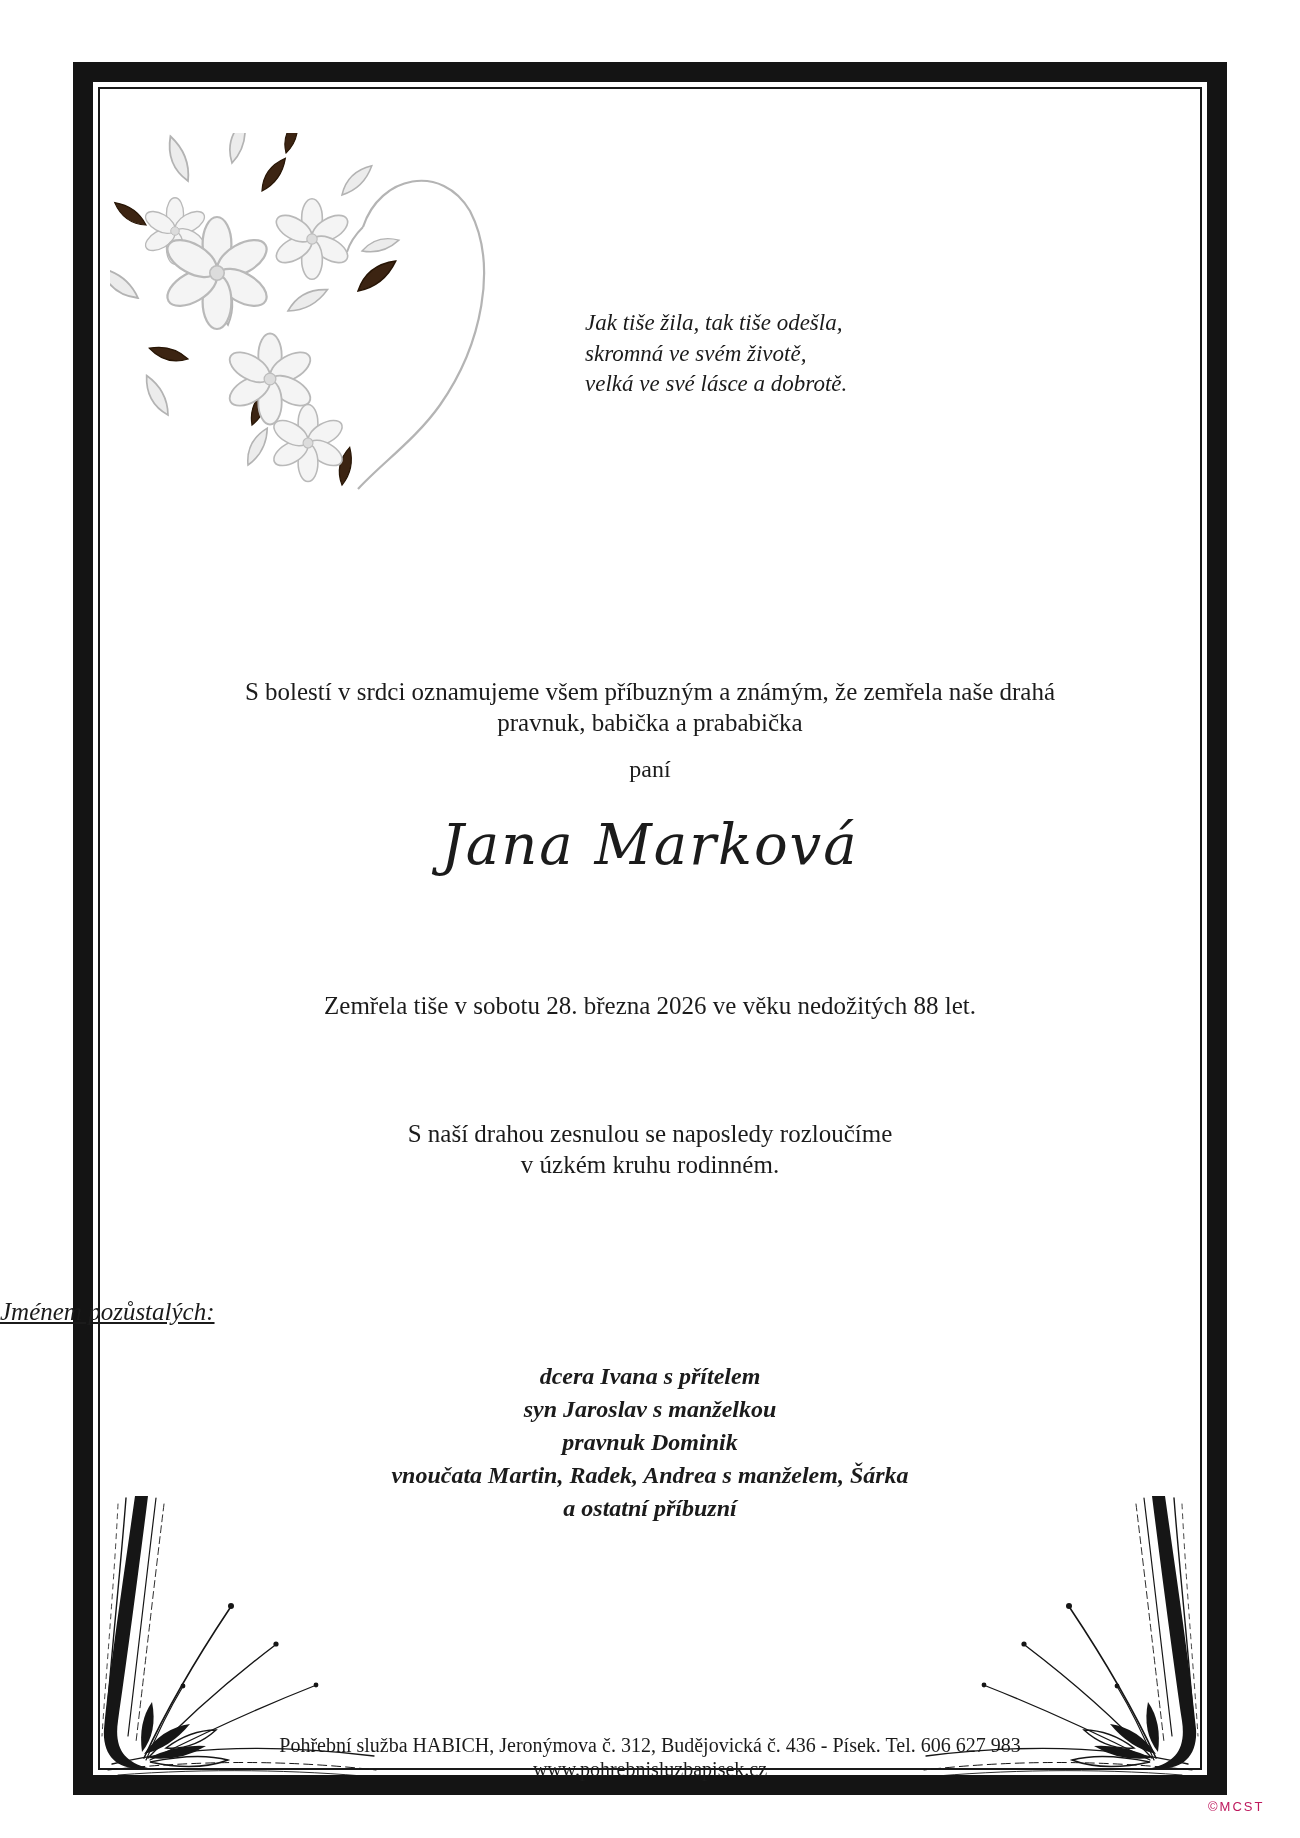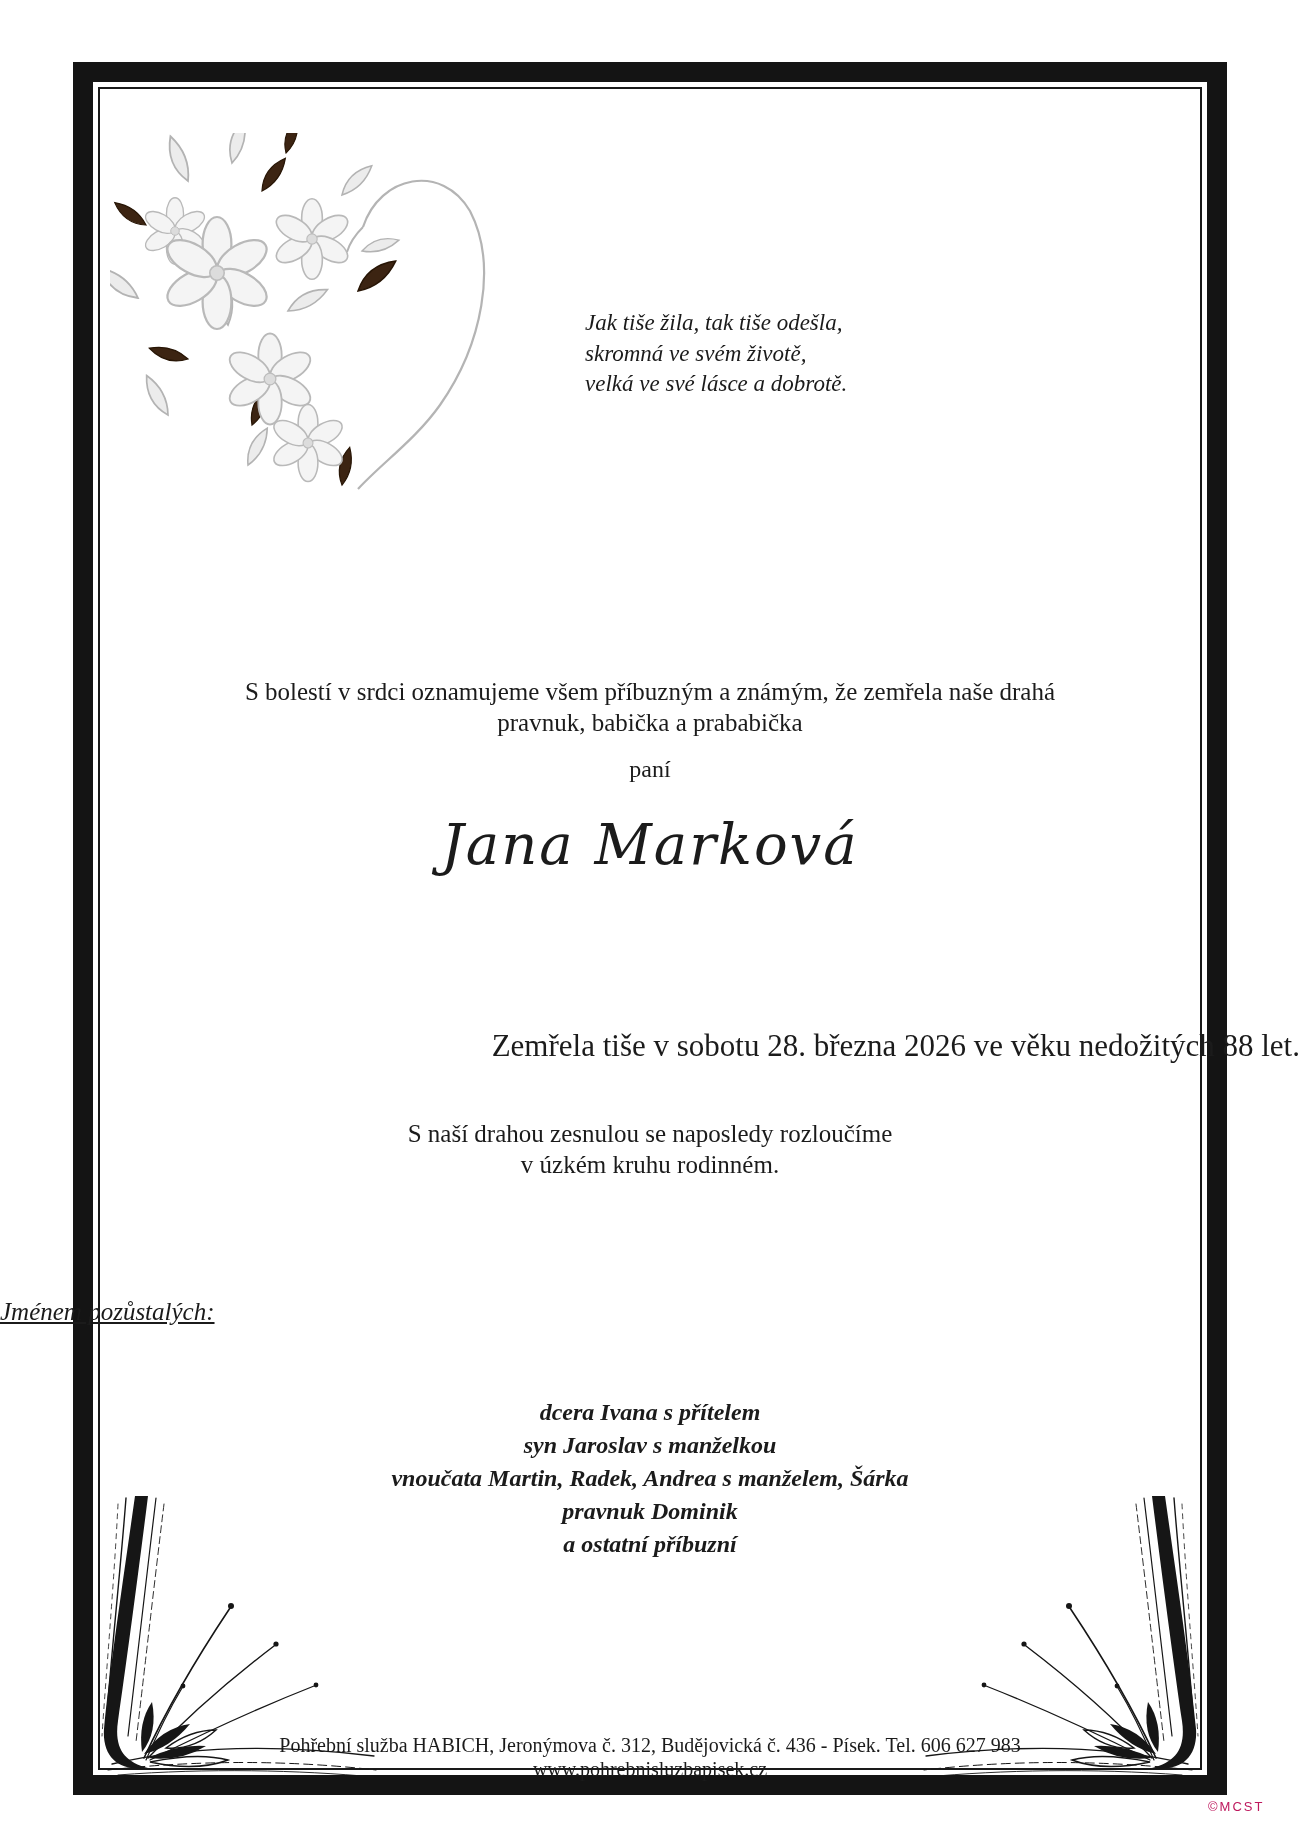--- a/index.html
+++ b/index.html
@@ -26,34 +26,34 @@
   }
   .salutation{
     position:absolute;left:0;right:0;top:756px;text-align:center;font-size:24px;
   }
   .deceased-name{
     position:absolute;left:0;right:0;top:812px;text-align:center;
     font-family:"DejaVu Serif", serif;font-style:italic;font-size:56px;
     letter-spacing:2px;
   }
   .death-info{
-    position:absolute;left:0;right:0;top:992px;text-align:right;font-size:31px;margin-top:36px;
+    position:absolute;left:0;right:0;top:992px;text-align:center;font-size:25px;
   }
   .farewell{
     position:absolute;left:0;right:0;top:1118px;text-align:center;
     font-size:25px;line-height:1.24;
   }
   .mourners-heading{
     position:absolute;left:0;right:0;top:1298px;text-align:left;
     font-size:25px;font-style:italic;
   }
   .mourners-heading span{text-decoration:underline;}
   .mourners-list{
     position:absolute;left:0;right:0;top:1360px;text-align:center;
-    font-size:24px;font-style:italic;font-weight:bold;line-height:1.38;margin-top:36px;
+    font-size:24px;font-style:italic;font-weight:bold;line-height:1.38;
   }
   .footer{
     position:absolute;left:0;right:0;top:1733px;text-align:center;
     font-size:20px;line-height:1.22;
   }
   .corner-flourish{position:absolute;width:300px;height:288px;top:1496px;z-index:3;}
   .corner-left{left:78px;}
   .corner-right{left:922px;transform:scaleX(-1);}
   .watermark{
     position:absolute;left:1208px;top:1799px;font-family:"Liberation Sans", sans-serif;
@@ -136,22 +136,22 @@
     <div>v úzkém kruhu rodinném.</div>
   </div>
 
   <div class="mourners-heading">
     <span>Jménem pozůstalých:</span>
   </div>
 
   <div class="mourners-list">
     <div>dcera Ivana s přítelem</div>
     <div>syn Jaroslav s manželkou</div>
+    <div>pravnuk Dominik</div>
     <div>vnoučata Martin, Radek, Andrea s manželem, Šárka</div>
-    <div>pravnuk Dominik</div>
     <div>a ostatní příbuzní</div>
   </div>
 
   <div class="footer">
     <div>Pohřební služba HABICH, Jeronýmova č. 312, Budějovická č. 436 - Písek. Tel. 606 627 983</div>
     <div>www.pohrebnisluzbapisek.cz</div>
   </div>
 </div>
 
 <svg class="corner-flourish corner-left" viewBox="0 0 300 288">

